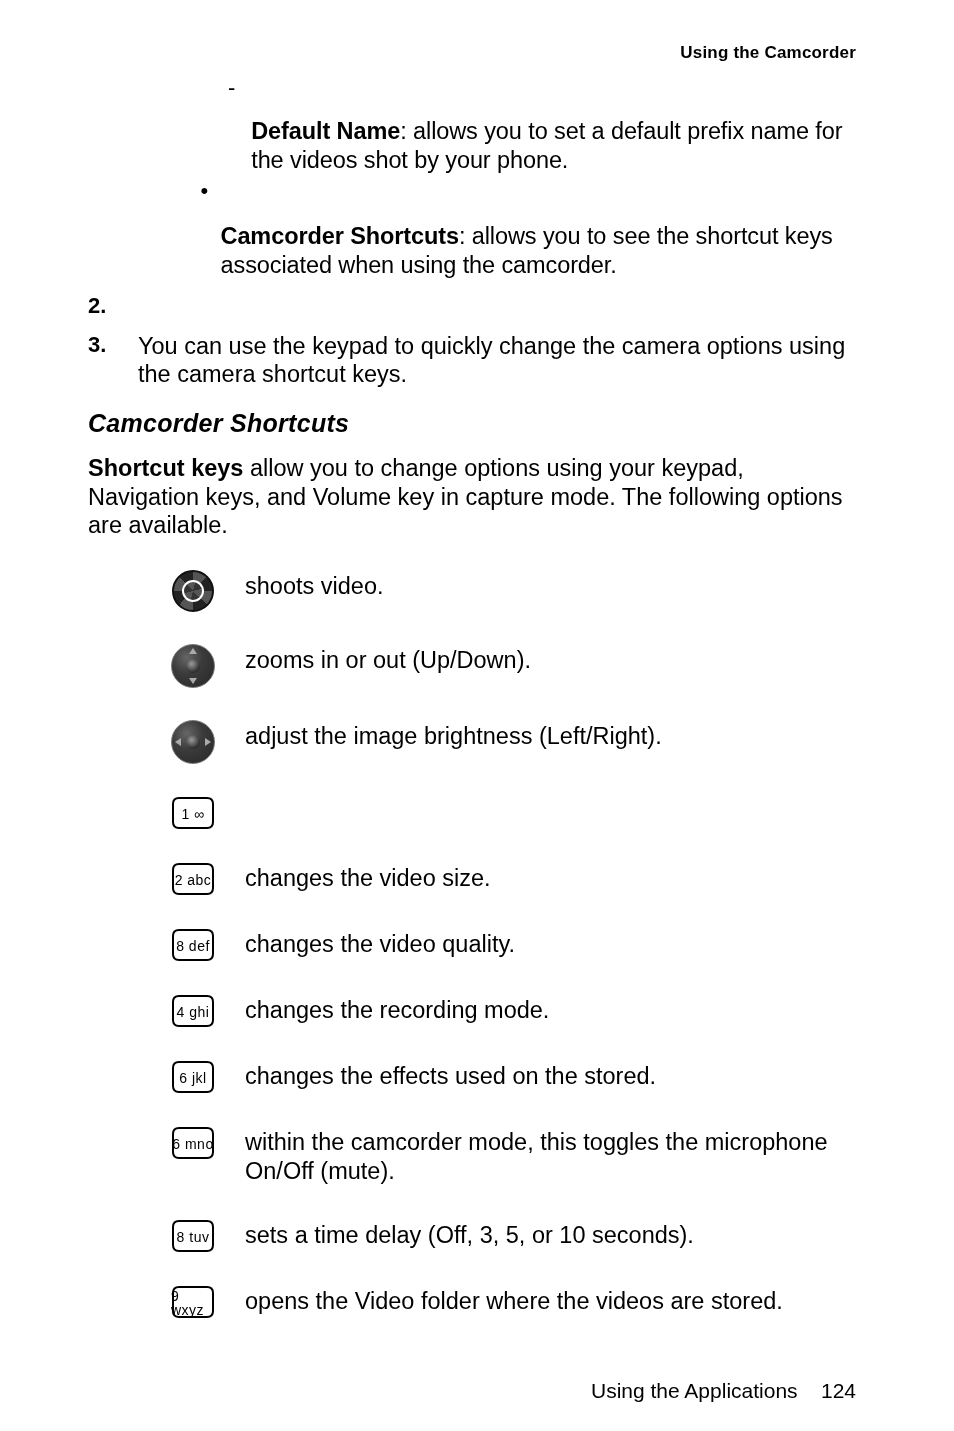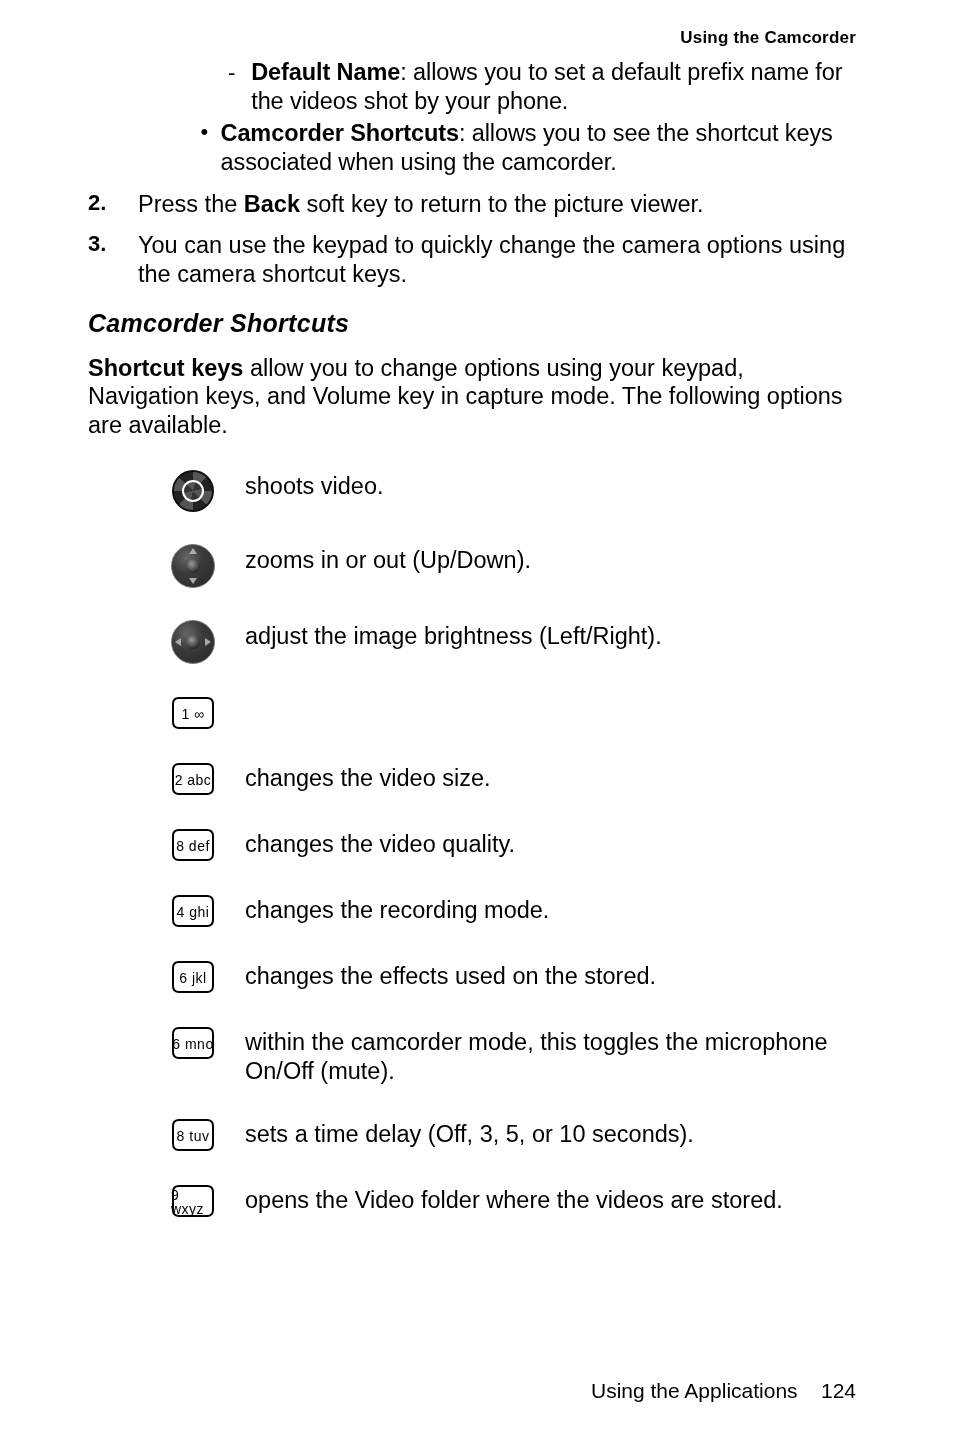--- a/index.html
+++ b/index.html
@@ -23,33 +23,34 @@
     min-height: var(--page-h);
     box-sizing:border-box;
     padding-top:24px;
     padding-left: var(--margin-left);
     padding-right: var(--margin-right);
   }
   .header-right{
     text-align:right;
     font-size:17px;
     font-weight:700;
-    margin-top:4px;
+    margin-top:19px;
     margin-bottom:10px;
     font-family: "Helvetica Neue", Helvetica, Arial, sans-serif;
     letter-spacing:0.2px;
   }
   .body-text{
     font-size:23.5px;
     line-height:1.22;
     font-family: "Helvetica Neue", Helvetica, Arial, sans-serif;
     font-stretch: condensed;
   }
   .narrow{
     letter-spacing:-0.1px;
+    margin-top:44px;
   }
 
   
   .list{
     margin-left:0;
   }
   .list-row{
     display:flex;
     align-items:flex-start;
     gap:10px;
@@ -244,23 +245,20 @@
 
     <div class="list-row indent-bullet" style="margin-top:4px;">
       <span class="disc-marker">•</span>
       <div class="body-text narrow">
         <b>Camcorder Shortcuts</b><span>: allows you to see the shortcut keys associated when using the camcorder.</span>
       </div>
     </div>
 
     <div class="list-row num-item">
       <span class="num-marker">2.</span>
-      <div class="body-text">
-        <span>Press the </span><b>Back</b><span> soft key to return to the picture viewer.</span>
-      </div>
     </div>
 
     <div class="list-row num-item">
       <span class="num-marker">3.</span>
       <div class="body-text">You can use the keypad to quickly change the camera options using the camera shortcut keys.</div>
     </div>
   </div>
 
   <div class="section-heading">Camcorder Shortcuts</div>
 

